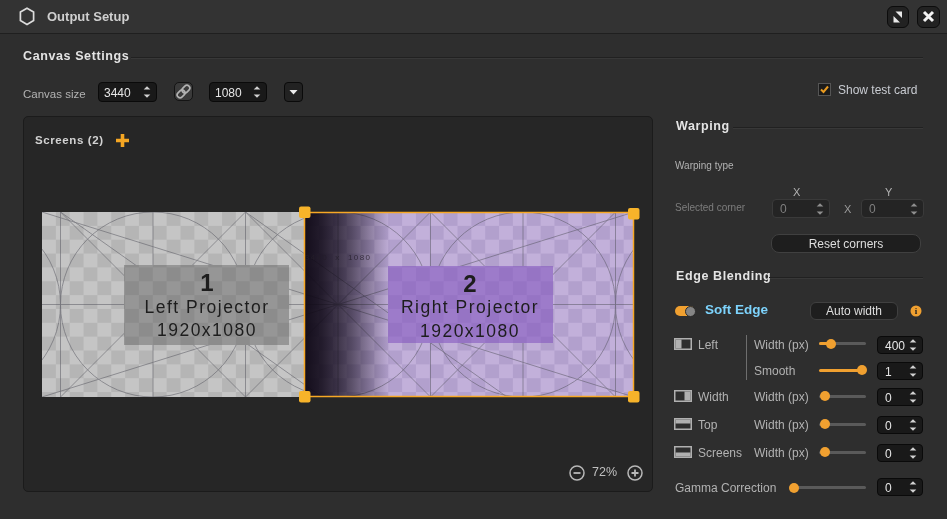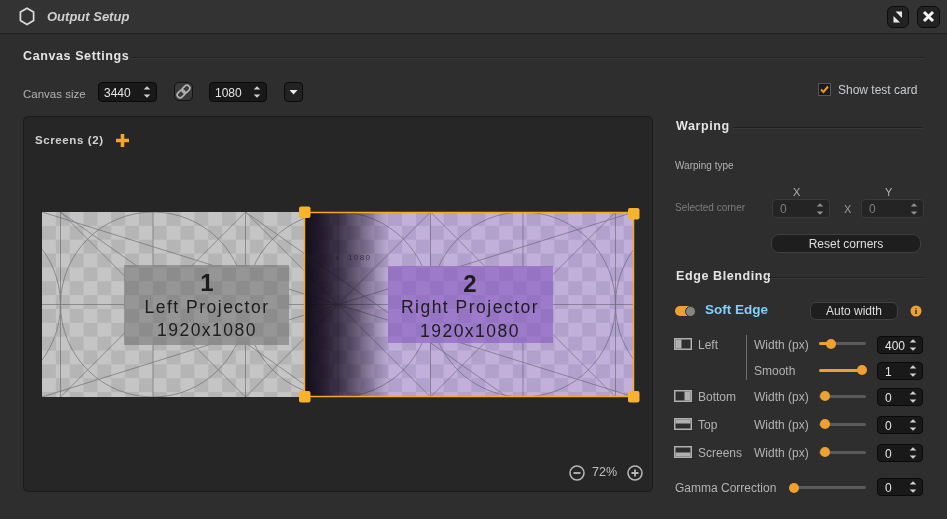--- a/index.html
+++ b/index.html
@@ -2,21 +2,21 @@
 <html><head>
 <meta charset="utf-8">
 <style>
 * { margin:0; padding:0; box-sizing:border-box; }
 html,body { width:947px; height:519px; background:#2e2e2e; font-family:"Liberation Sans", sans-serif; overflow:hidden; }
 #app { position:relative; width:947px; height:519px; }
 .abs { position:absolute; }
 
 
 #titlebar { position:absolute; left:0; top:0; width:947px; height:34px; background:#333333; border-bottom:1px solid #1f1f1f; }
-#titletext { position:absolute; left:47px; top:9px; font-size:13px; font-weight:bold; color:#cfcfcf;font-style:italic; }
+#titletext { position:absolute; left:47px; top:9px; font-size:13px; font-weight:bold; color:#cfcfcf; }
 .tbtn { position:absolute; top:6px; width:22px; height:22px; background:#222222; border:1px solid #0c0c0c; border-radius:6px; }
 
 
 .sech { position:absolute; font-size:12.5px; font-weight:bold; color:#e4e4e4; letter-spacing:0.6px; }
 .secline { position:absolute; height:1px; background:#212121; box-shadow:0 1px 0 rgba(255,255,255,0.05); }
 
 .lbl { position:absolute; font-size:10px; color:#b2b2b2; }
 
 
 .spin { position:absolute; height:20px; background:#191919; border:1px solid #0a0a0a; border-radius:4px; color:#e6e6e6; font-size:12px; }
@@ -265,21 +265,21 @@
           <path d="M0.7 4.6 L4 1.3 L7.3 4.6 Z" fill="#d2d2d2"></path>
           <path d="M0.7 9.4 L4 12.7 L7.3 9.4 Z" fill="#d2d2d2"></path>
         </svg>
       </span>
   </div>
 
   <svg class="abs" style="left:674px;top:390px" width="18" height="12">
     <rect x="0.75" y="0.75" width="16.5" height="10.5" fill="none" stroke="#b0b0b0" stroke-width="1.5"></rect>
     <rect x="10.5" y="1.5" width="6" height="9" fill="#b0b0b0"></rect>
   </svg>
-  <div class="rowlbl" style="left:698px;top:390px">Bottom</div>
+  <div class="rowlbl" style="left:698px;top:390px">Width</div>
   <div class="rowlbl" style="left:754px;top:390px">Width (px)</div>
   <div class="abs" style="left:819px;top:394.5px;width:47px;height:3px;background:#5a5a5a;border-radius:2px;"></div>
   <div class="abs" style="left:820px;top:391px;width:10px;height:10px;background:#f0a030;border-radius:50%;"></div>
   <div class="spin" style="left:877px;top:388px;width:46px;height:18px">
     <span class="val" style="top:2px">0</span>
     <span class="arrows">
         <svg width="8" height="14">
           <path d="M0.7 4.6 L4 1.3 L7.3 4.6 Z" fill="#d2d2d2"></path>
           <path d="M0.7 9.4 L4 12.7 L7.3 9.4 Z" fill="#d2d2d2"></path>
         </svg>

